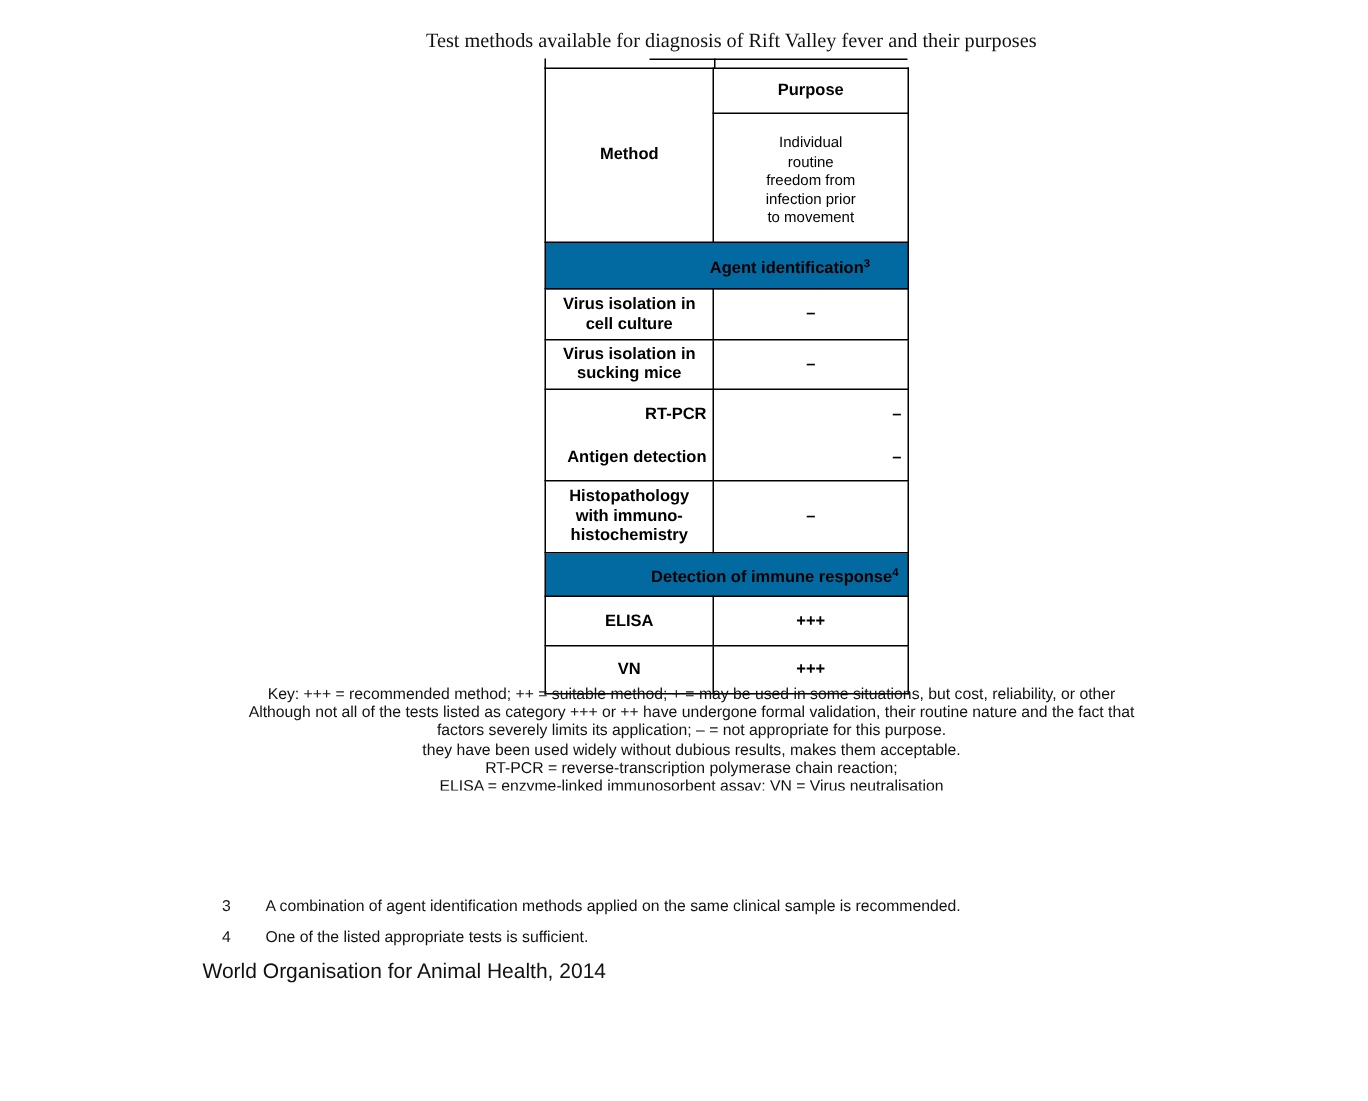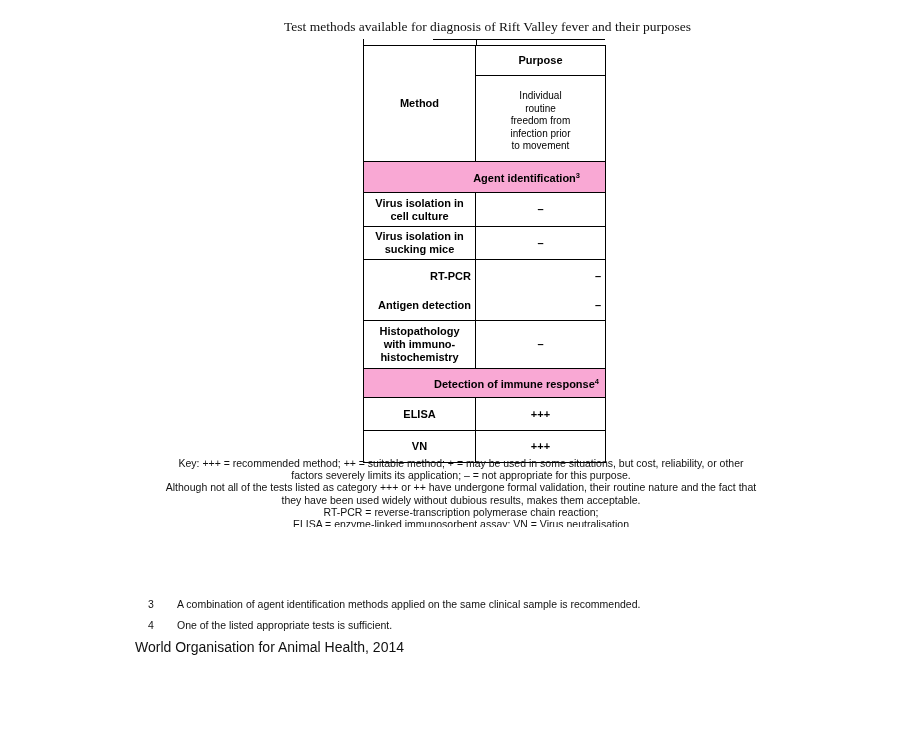--- a/index.html
+++ b/index.html
@@ -37,21 +37,21 @@
   tr.r4 td{height:33px;}
   tr.r5 td{height:32px;}
   tr.r6 td{height:60px;}
   tr.r7 td{height:47px;}
   tr.r-band2 td{height:28px;}
   tr.r9 td{height:32px;}
   tr.r10 td{height:31px;}
 
   .cell-sub{font-weight:normal;font-size:10px;line-height:12.5px;padding-top:6px;}
   .band{
-    background:#f9a8d4;text-align:right;font-weight:bold;font-size:11px;
+    background:#0369a1;text-align:right;font-weight:bold;font-size:11px;
   }
   .band sup{font-size:7.5px;vertical-align:4px;}
   .band1{padding-right:25px;}
   .band2{padding-right:6px;}
   .stack{
     height:58px;display:flex;flex-direction:column;justify-content:space-around;
     align-items:flex-end;padding-top:2px;
   }
 
   
@@ -157,22 +157,22 @@
       <tr class="r10">
         <td>VN</td>
         <td>+++</td>
       </tr>
     </tbody>
       </table>
   </div>
 
   <div class="key">
     <div>Key: +++ = recommended method; ++ = suitable method; + = may be used in some situations, but cost, reliability, or other</div>
+    <div>Although not all of the tests listed as category +++ or ++ have undergone formal validation, their routine nature and the fact that</div>
     <div>factors severely limits its application; – = not appropriate for this purpose.</div>
-    <div>Although not all of the tests listed as category +++ or ++ have undergone formal validation, their routine nature and the fact that</div>
     <div>they have been used widely without dubious results, makes them acceptable.</div>
     <div>RT-PCR = reverse-transcription polymerase chain reaction;</div>
     <div>ELISA = enzyme-linked immunosorbent assay; VN = Virus neutralisation</div>
   </div>
 
   <div class="footnote fn3">
     <span class="fn-num">3</span><span>A combination of agent identification methods applied on the same clinical sample is recommended.</span>
   </div>
   <div class="footnote fn4">
     <span class="fn-num">4</span><span>One of the listed appropriate tests is sufficient.</span>

